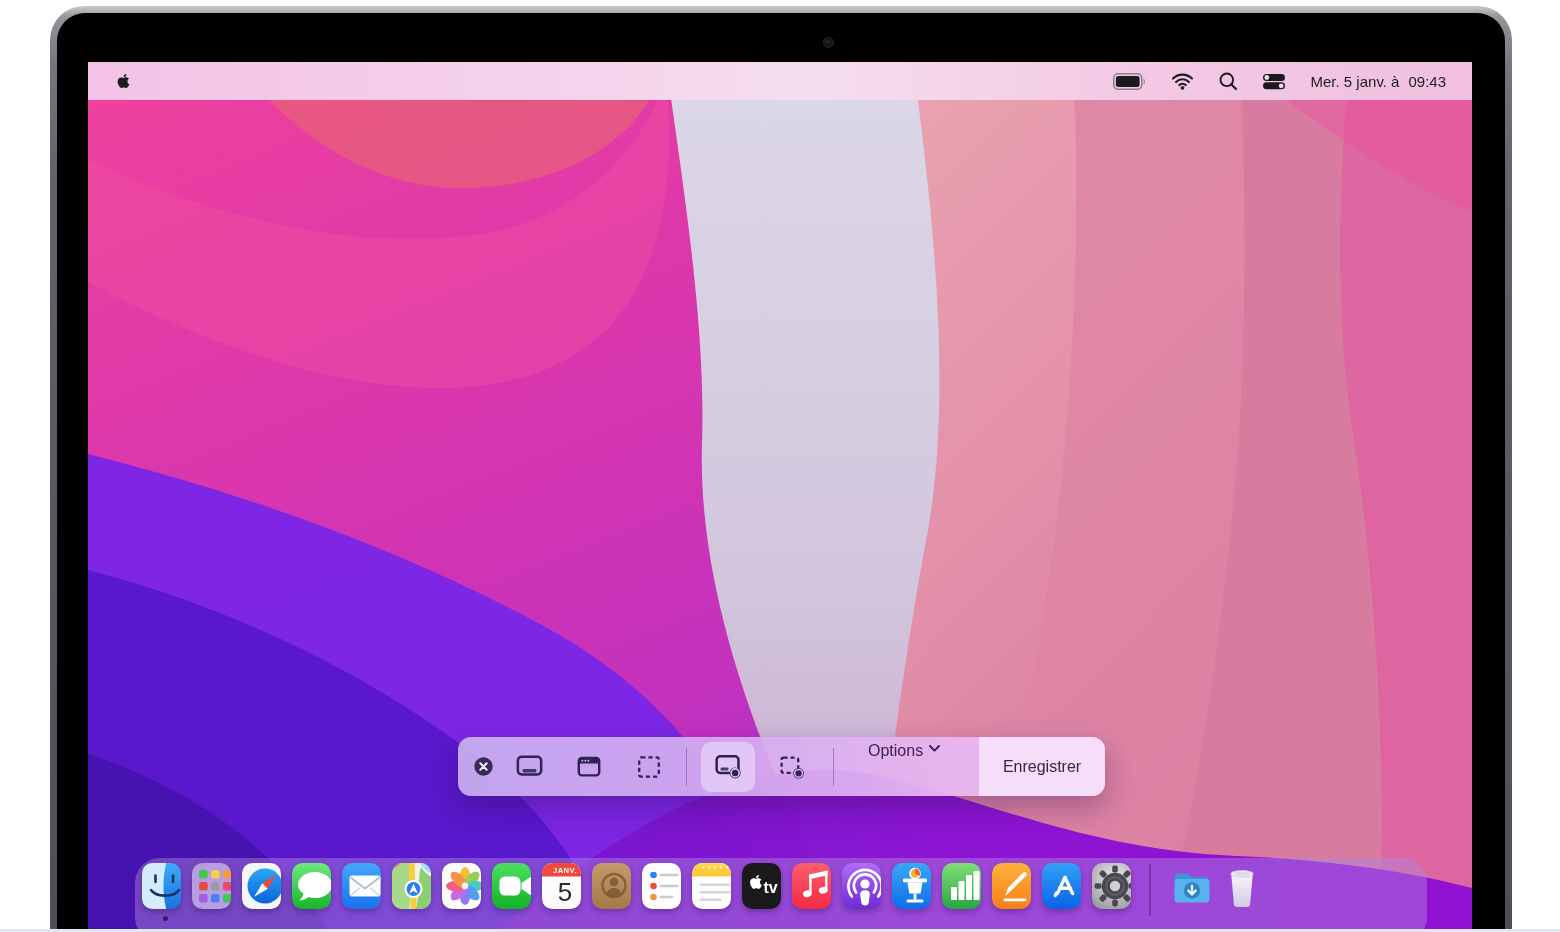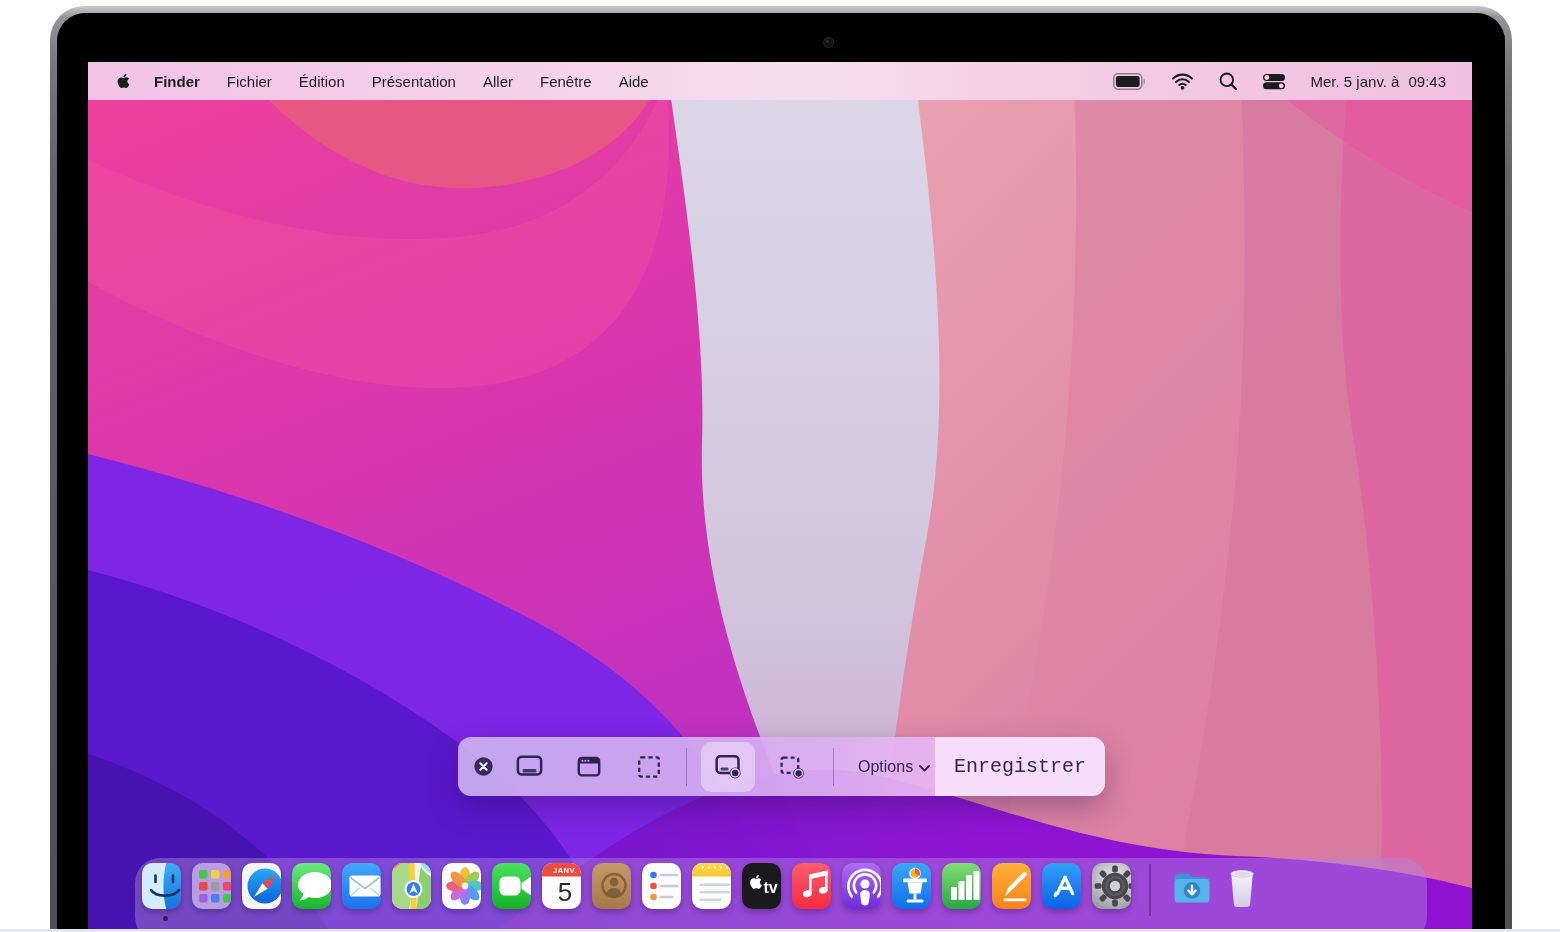--- a/index.html
+++ b/index.html
@@ -32,24 +32,24 @@
   .clock{display:flex;gap:9px;white-space:nowrap;}
 
   
   .toolbar{position:absolute;left:370px;top:675px;width:647px;height:59px;border-radius:13px;
     background:linear-gradient(90deg,rgba(202,176,240,.92),rgba(213,172,240,.92) 45%,rgba(233,183,242,.94) 78%);
     box-shadow:0 12px 30px rgba(35,8,75,.32);display:flex;align-items:center;padding-left:12px;box-sizing:border-box;}
   .tb-close{width:26px;height:50px;display:flex;align-items:center;justify-content:center;margin-right:10px;}
   .tb-btn{width:46px;height:50px;display:flex;align-items:center;justify-content:center;border-radius:10px;margin-right:14px;}
   .tb-btn.selected{width:54px;background:rgba(241,234,253,.5);}
   .tb-divider{width:1px;height:38px;background:rgba(45,20,80,.32);margin:0 14px 0 0;}
-  .tb-options{display:flex;align-items:center;gap:6px;margin-left:2px;font-size:16px;color:#3a2353;height:50px;padding:0 8px;}
-  .record-section{position:absolute;right:0;top:0;bottom:0;width:170px;background:rgba(247,223,249,.96);
+  .tb-options{display:flex;align-items:flex-start;gap:6px;margin-left:12px;font-size:16px;color:#3a2353;height:50px;padding:0 8px;}
+  .record-section{position:absolute;right:0;top:0;bottom:0;width:126px;background:rgba(247,223,249,.96);
     border-radius:0 13px 13px 0;display:flex;align-items:center;justify-content:center;
-    font-size:20px;color:#33254e;font-family:Liberation Mono, monospace;}
+    font-size:16px;color:#33254e;}
 
   
   .dock{position:absolute;left:47px;top:796px;width:1292px;height:84px;border-radius:25px;
     background:rgba(176,136,224,.45);display:flex;align-items:flex-start;gap:11px;
     padding:5px 15px 0 7px;box-sizing:border-box;}
   .di{width:39px;height:46px;border-radius:10.5px;overflow:hidden;flex:0 0 auto;
       box-shadow:0 3px 6px rgba(22,6,48,.3);position:relative;}
   .di svg{display:block;}
   .di.nobg{box-shadow:none;overflow:visible;border-radius:0;}
   .dock-sep{width:1.5px;height:52px;background:rgba(25,5,50,.3);margin:1px 7px 0 7px;flex:0 0 auto;}
@@ -108,29 +108,20 @@
       <path d="M0 692 C92 722 182 778 242 870 L0 870 Z" fill="#4713b0"></path>
       <path d="M408 870 C548 752 672 688 788 713 C898 738 1000 788 1148 794 C1252 798 1330 812 1384 826 L1384 870 Z" fill="url(#wwedge)" opacity=".98"></path>
     </svg>
 
     <div class="menubar">
       <span style="display:flex;">
         <svg width="13" height="16" viewBox="0 0 384 512">
             <path fill="#1c1c1e" d="M318.7 268.7c-.2-36.7 16.4-64.4 50-84.8-18.8-26.9-47.2-41.7-84.7-44.6-35.5-2.8-74.3 20.7-88.5 20.7-15 0-49.4-19.7-76.4-19.7C63.3 141.2 4 184.8 4 273.5q0 39.3 14.4 81.2c12.8 36.7 59 126.7 107.2 125.2 25.2-.6 43-17.9 75.8-17.9 31.8 0 48.3 17.9 76.4 17.9 48.6-.7 90.4-82.5 102.6-119.3-65.2-30.7-61.7-90-61.7-91.9zm-56.6-164.2c27.3-32.4 24.8-61.9 24-72.5-24.1 1.4-52 16.4-67.9 34.9-17.5 19.8-27.8 44.3-25.6 71.9 26.1 2 49.9-11.4 69.5-34.3z"></path>
           </svg>
       </span>
-      <div class="menus">
-        <span class="menu-item active">Finder</span>
-        <span class="menu-item">Fichier</span>
-        <span class="menu-item">Édition</span>
-        <span class="menu-item">Présentation</span>
-        <span class="menu-item">Aller</span>
-        <span class="menu-item">Fenêtre</span>
-        <span class="menu-item">Aide</span>
-      </div>
       <div class="status">
         <span>
           <svg width="33" height="17" viewBox="0 0 33 17">
             <rect x=".75" y=".75" width="28" height="15.5" rx="4.2" fill="none" stroke="#1b1b1d" stroke-width="1.5" opacity=".45"></rect>
             <rect x="2.9" y="2.9" width="23.7" height="11.2" rx="2.4" fill="#1b1b1d"></rect>
             <path d="M30.6 5.4 C32.3 6.1 32.3 10.9 30.6 11.6 Z" fill="#1b1b1d" opacity=".45"></path>
           </svg>
         </span>
         <span>
           <svg width="23" height="17" viewBox="0 0 23 17">

